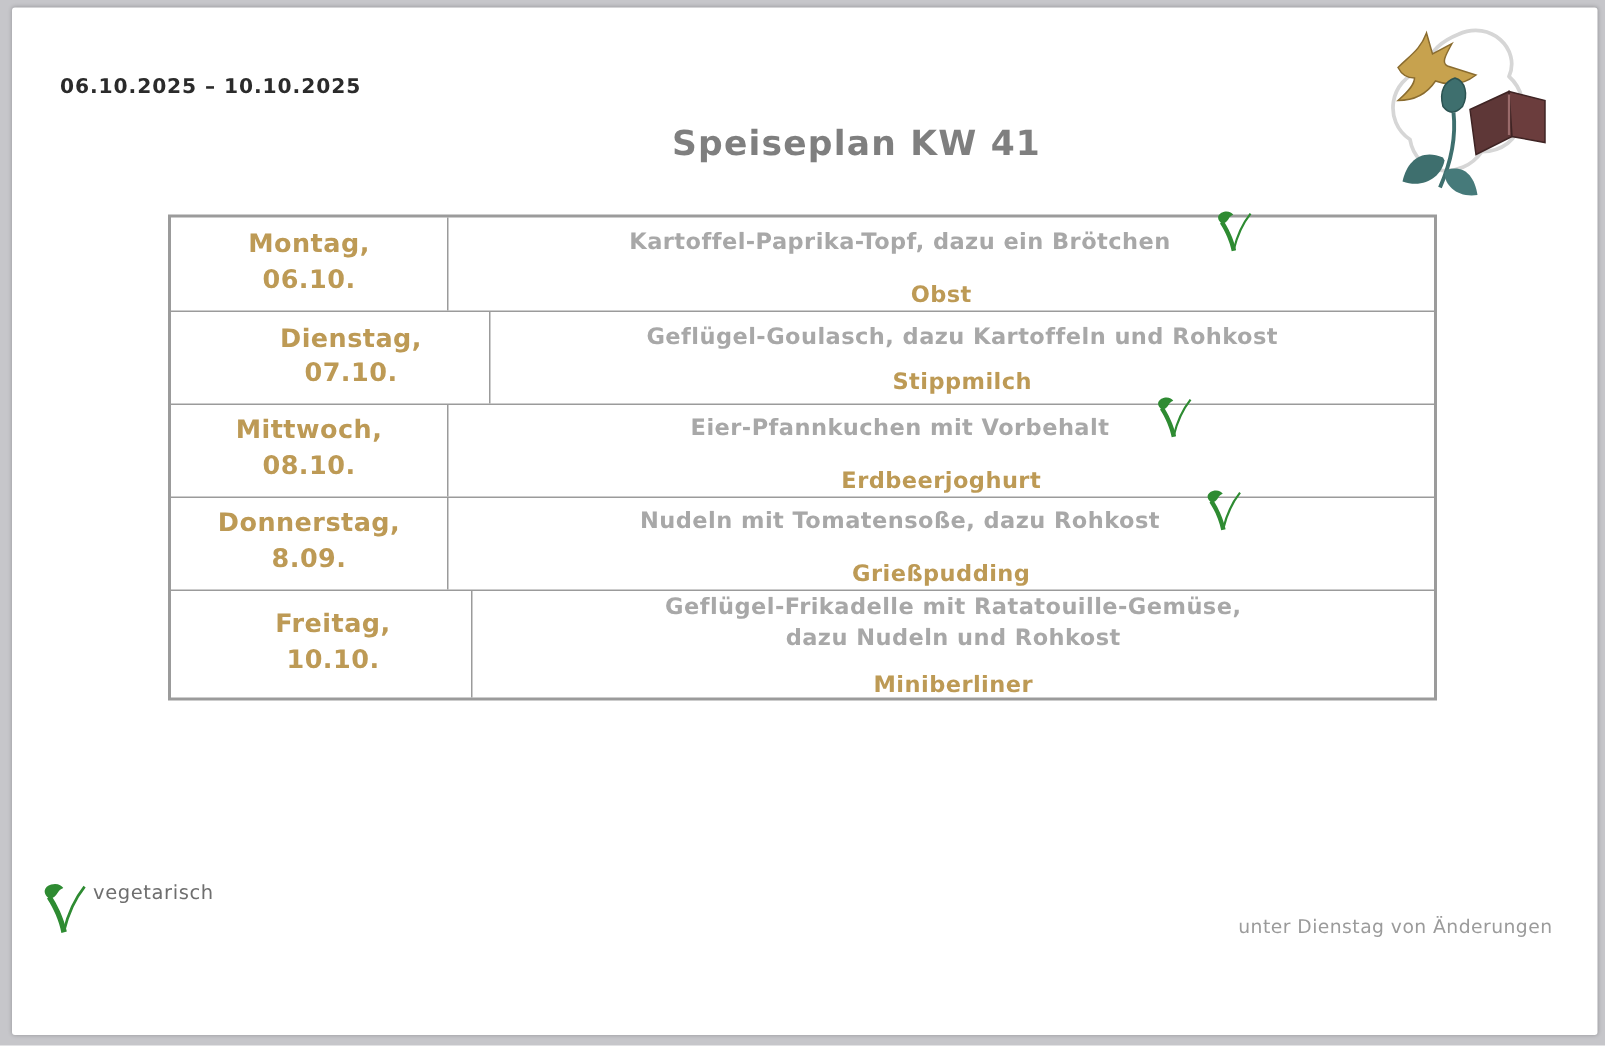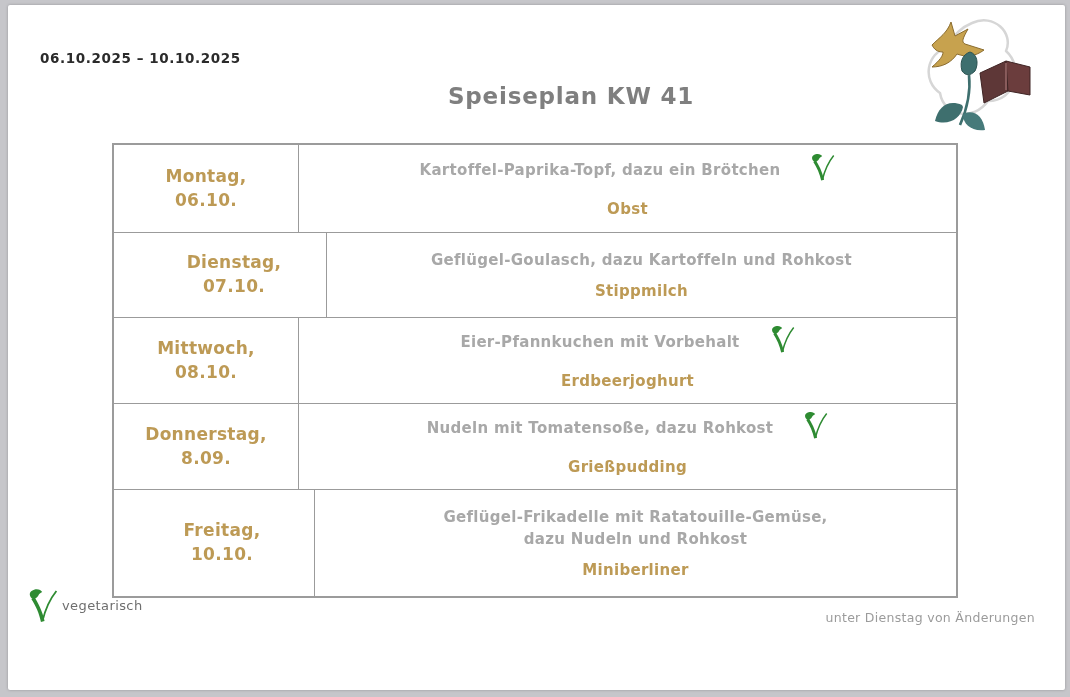--- a/index.html
+++ b/index.html
@@ -18,21 +18,21 @@
     font-size:13.5px;font-weight:600;color:#2b2b2b;letter-spacing:.6px;text-align:center;
   }
   .title{
     position:absolute;left:563px;top:78px;transform:translateX(-50%);
     font-size:23px;font-weight:bold;color:#7f7f7f;letter-spacing:.8px;
     white-space:nowrap;
   }
   .logo{position:absolute;left:908px;top:4px;width:122px;height:130px;}
   
   .menu-table{
-    position:absolute;left:104px;top:138px;width:846px;height:455px;
+    position:absolute;left:104px;top:138px;width:846px;height:324px;
     box-sizing:border-box;border:2px solid #9b9b9b;
     display:flex;flex-direction:column;
   }
   .menu-row{display:flex;box-sizing:border-box;border-bottom:1px solid #9b9b9b;}
   .menu-row:last-child{border-bottom:none;}
   .menu-row:nth-child(1){height:88px;}
   .menu-row:nth-child(2){height:85px;padding-left:28px;}
   .menu-row:nth-child(3){height:86px;}
   .menu-row:nth-child(4){height:86px;}
   .menu-row:nth-child(5){flex:1;margin-left:16px;}
@@ -41,31 +41,31 @@
     display:flex;flex-direction:column;justify-content:center;align-items:center;
     color:#bd9a55;font-size:17px;font-weight:bold;line-height:1.4;letter-spacing:.3px;
     text-align:center;
   }
   .dish-cell{
     flex:1;display:flex;flex-direction:column;justify-content:center;align-items:center;
     gap:10px;text-align:center;
   }
   .main-block{display:flex;flex-direction:column;align-items:center;}
   .main-line{
-    display:inline-flex;align-items:flex-start;
+    display:inline-flex;align-items:center;
     font-size:15px;font-weight:bold;color:#a8a8a8;letter-spacing:.3px;line-height:1.45;gap:20px;
   }
   .main-line2{
     font-size:15px;font-weight:bold;color:#a8a8a8;letter-spacing:.3px;line-height:1.45;
   }
   .main-line2:empty{display:none;}
   .veg-icon{margin-left:9px;transform:translateY(-7px);flex:none;}
   .dessert{font-size:15px;font-weight:bold;color:#bd9a55;letter-spacing:.3px;}
   
-  .legend{position:absolute;left:18px;top:583px;display:flex;align-items:center;}
+  .legend{position:absolute;left:18px;top:583px;display:flex;align-items:flex-start;}
   .legend-label{font-size:13px;color:#6e6e6e;letter-spacing:.4px;margin-left:4px;margin-bottom:2px;}
   .disclaimer{
     position:absolute;right:30px;top:605px;
     font-size:12.5px;color:#9b9b9b;letter-spacing:.3px;
   }
 </style>
 </head>
 <body>
 
 <div class="page">

